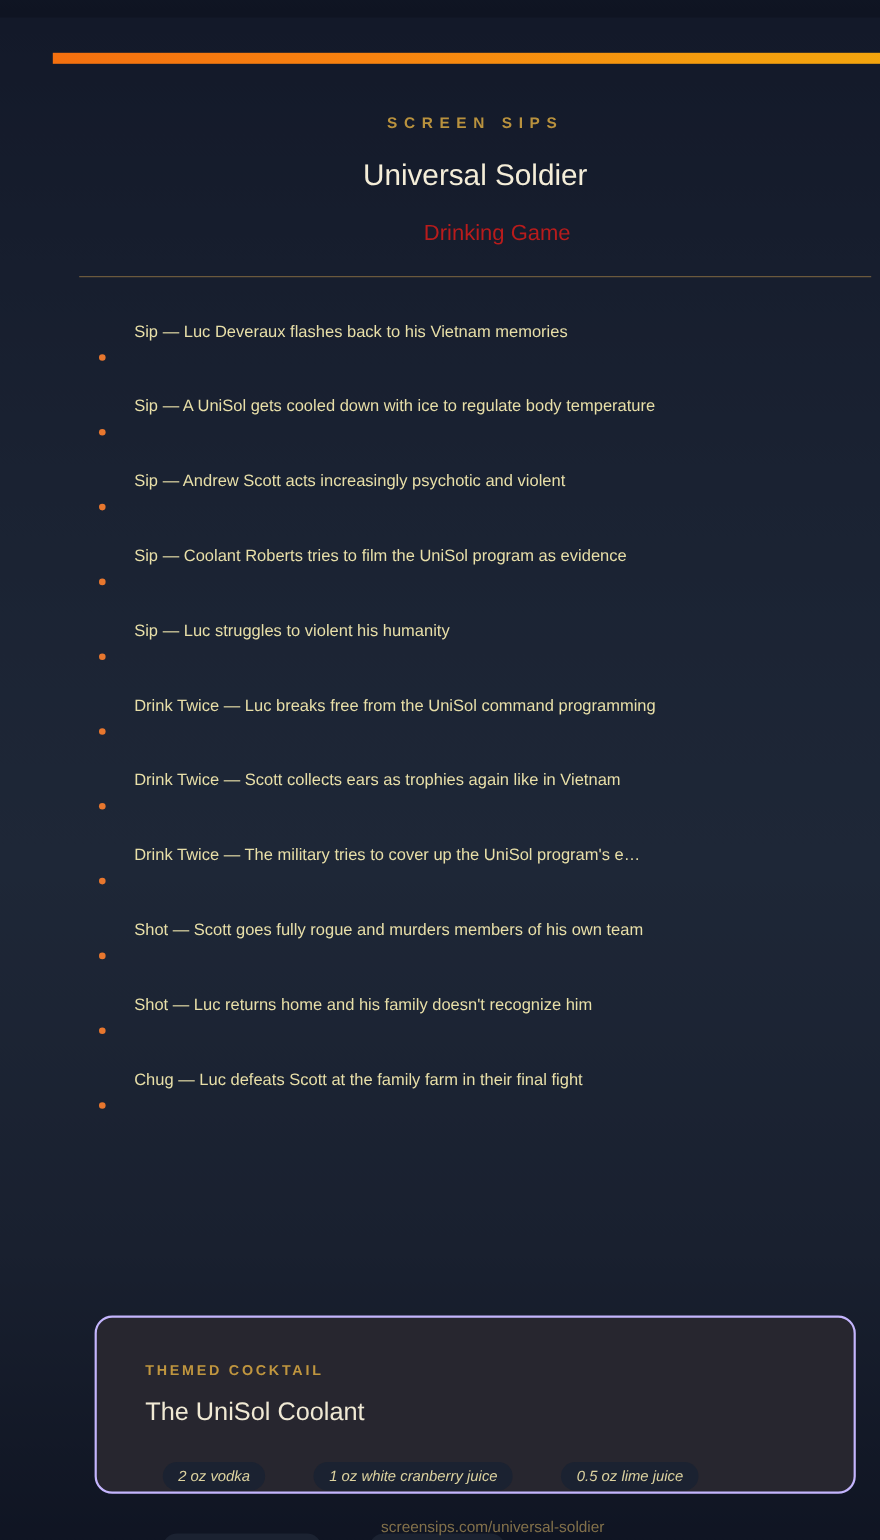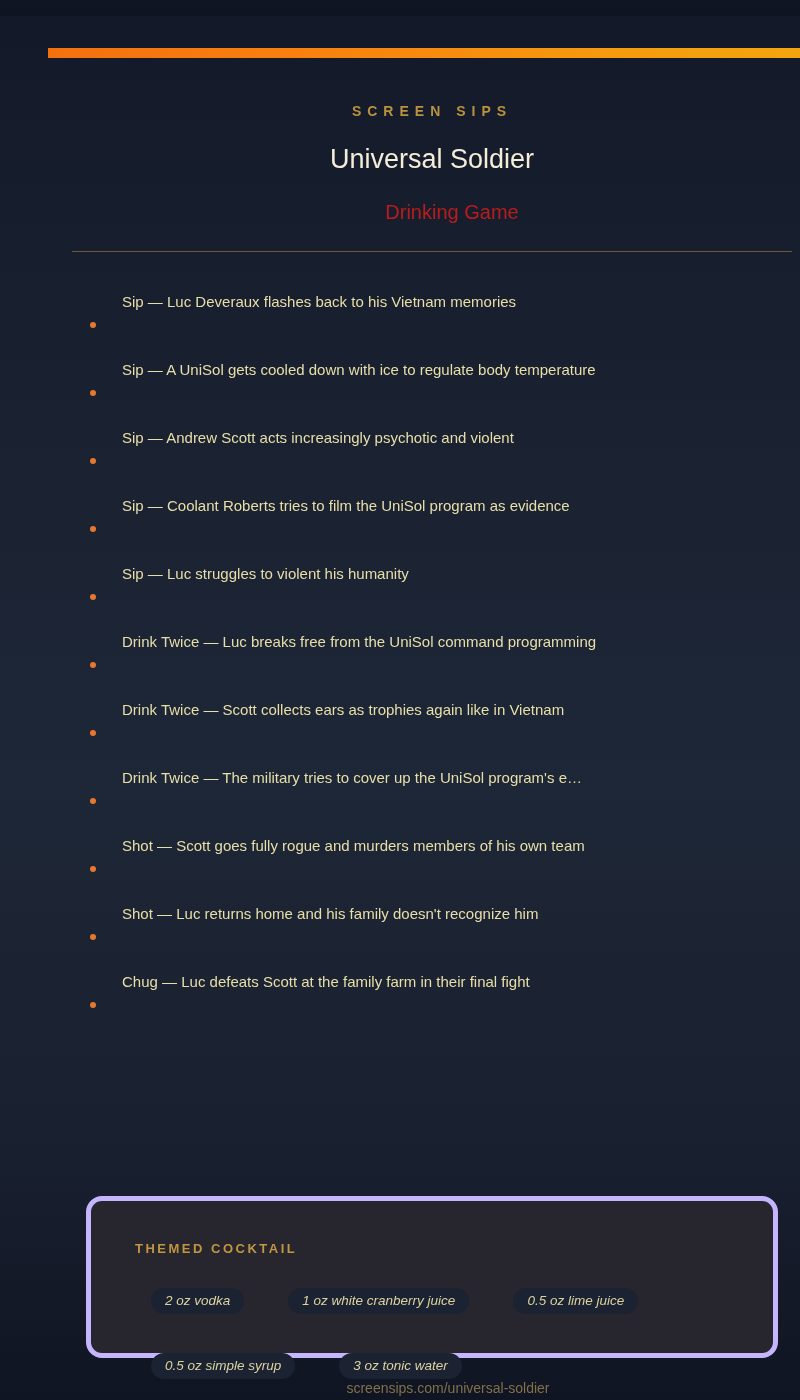--- a/index.html
+++ b/index.html
@@ -69,21 +69,21 @@
     margin: 6px 10px 0 2px;
   }
 
   .cocktail-card {
     position: absolute;
     left: 38px;
     right: 38px;
     top: 1148px;
     height: 162px;
     background: #27262f;
-    border: 5px solid #c4b5fd;
+    border: 2px solid #c4b5fd;
     border-radius: 16px;
     padding: 24px 28px;
   }
   .cocktail-label {
     font-size: 13px;
     line-height: 15px;
     letter-spacing: 2.5px;
     color: #c0963f;
     font-weight: 600;
   }
@@ -187,20 +187,21 @@
     </li>
 
     <li class="rule">
       <span class="dot"></span>
       <span class="rule-text">Chug — Luc defeats Scott at the family farm in their final fight</span>
     </li>
   </ul>
 
 <div class="cocktail-card">
   <div class="cocktail-label">THEMED COCKTAIL</div>
+  <div class="cocktail-name">The UniSol Coolant</div>
   <div class="pills">
 
       <span class="pill">2 oz vodka</span>
 
       <span class="pill">1 oz white cranberry juice</span>
 
       <span class="pill">0.5 oz lime juice</span>
 
       <span class="pill">0.5 oz simple syrup</span>
 

